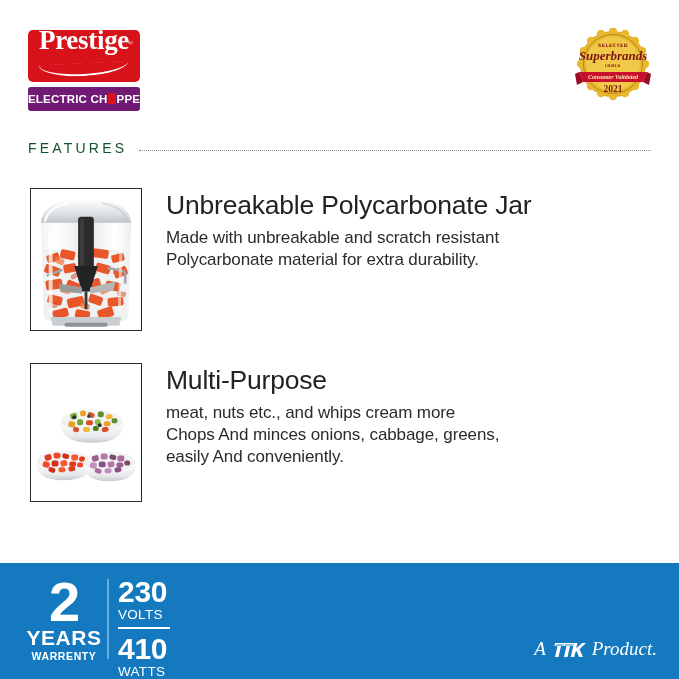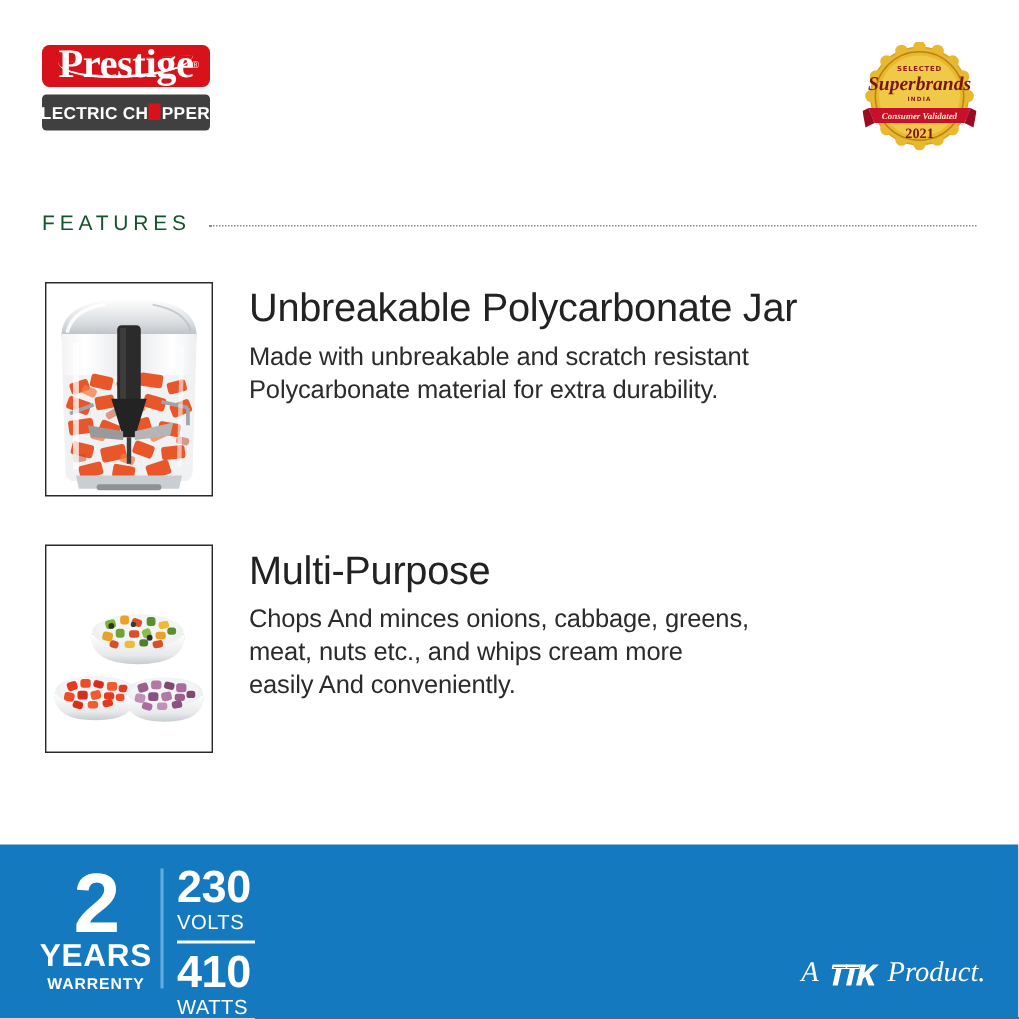--- a/index.html
+++ b/index.html
@@ -8,24 +8,24 @@
     background: #ffffff;
     font-family: "Liberation Sans", sans-serif;
     overflow: hidden;
   }
   .page { position: relative; width: 679px; height: 679px; background: #fff; }
 
   
   .brand-logo { position: absolute; left: 28px; top: 30px; width: 112px; }
   .brand-top {
     position: relative;
-    width: 112px; height: 28px;
+    width: 112px; height: 52px;
     background: #d8121a;
     border-radius: 5px;
-    display: flex; align-items: center; justify-content: center;
+    display: flex; justify-content: center;
     overflow: hidden;
   }
   .brand-word {
     font-family: "Liberation Serif", serif;
     font-weight: bold;
     font-size: 27px;
     color: #ffffff;
     letter-spacing: -0.3px;
     line-height: 1;
     margin-top: -3px;
@@ -42,23 +42,23 @@
     left: 11px; bottom: 6px;
     width: 90px; height: 13px;
     border-bottom: 2.5px solid #ffffff;
     border-radius: 0 0 50% 50% / 0 0 100% 100%;
     transform: rotate(-3deg);
     z-index: 1;
   }
   .brand-sub {
     margin-top: 5px;
     width: 112px; height: 24px;
-    background: #404040;
+    background: #701a75;
     border-radius: 3px;
-    display: flex; align-items: center; justify-content: flex-end;
+    display: flex; align-items: center; justify-content: flex-start;
   }
   .brand-sub-text {
     font-family: "Liberation Sans", sans-serif;
     font-weight: bold;
     font-size: 11.5px;
     color: #ffffff;
     letter-spacing: 0.2px;
     white-space: nowrap;
   }
   .chop-o {
@@ -418,22 +418,22 @@
           <rect x="95" y="98" width="6" height="5" rx="2" fill="#7e4a72"></rect>
           <rect x="65" y="106" width="7" height="5" rx="2" fill="#a96ba0" transform="rotate(16 68 108)"></rect>
           <rect x="75" y="106" width="7" height="5" rx="2" fill="#c090b8"></rect>
           <rect x="85" y="105" width="7" height="5" rx="2" fill="#8a5280" transform="rotate(-10 88 107)"></rect>
         </g>
       </svg>
     </div>
     <div class="feature-text">
       <div class="feature-title">Multi-Purpose</div>
       <div class="feature-desc">
+        <span>meat, nuts etc., and whips cream more</span>
         <span>Chops And minces onions, cabbage, greens,</span>
-        <span>meat, nuts etc., and whips cream more</span>
         <span>easily And conveniently.</span>
       </div>
     </div>
   </div>
 
   <div class="banner">
 
     <div class="warranty">
       <div class="warranty-num">2</div>
       <div class="warranty-years">YEARS</div>

